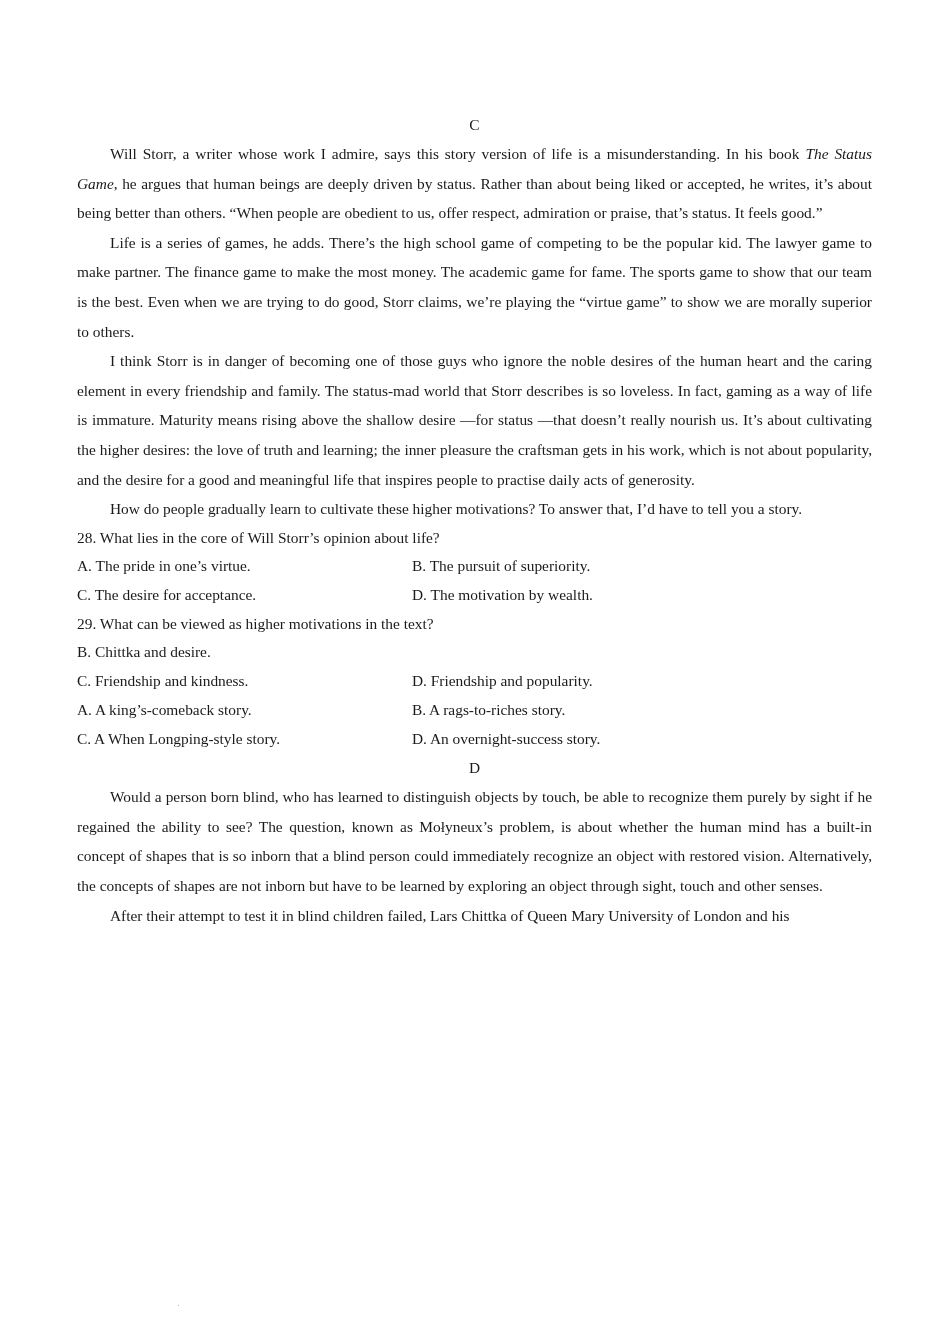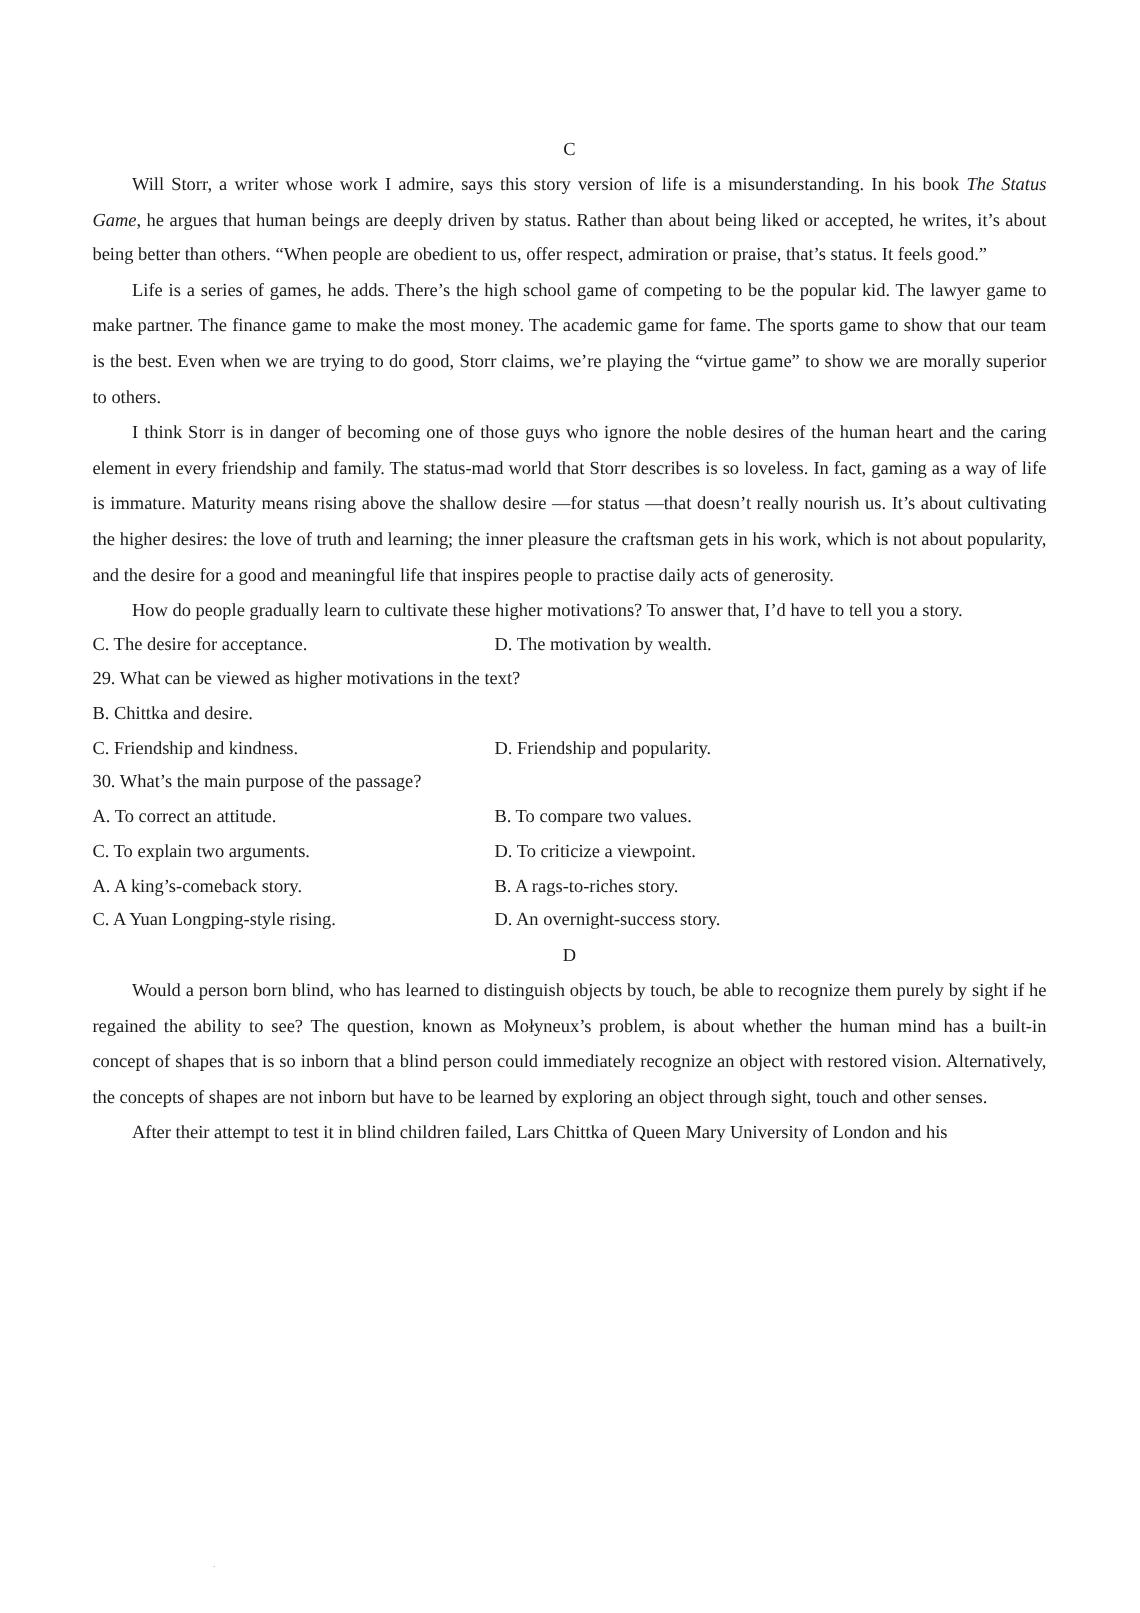--- a/index.html
+++ b/index.html
@@ -23,56 +23,50 @@
 
 <div class="page">
   <div class="section-head">C</div>
 
   <p class="para"><span>Will Storr, a writer whose work I admire, says this story version of life is a misunderstanding. In his book </span><i>The Status Game</i><span>, he argues that human beings are deeply driven by status. Rather than about being liked or accepted, he writes, it’s about being better than others. “When people are obedient to us, offer respect, admiration or praise, that’s status. It feels good.”</span></p>
   <p class="para">Life is a series of games, he adds. There’s the high school game of competing to be the popular kid. The lawyer game to make partner. The finance game to make the most money. The academic game for fame. The sports game to show that our team is the best. Even when we are trying to do good, Storr claims, we’re playing the “virtue game” to show we are morally superior to others.</p>
   <p class="para">I think Storr is in danger of becoming one of those guys who ignore the noble desires of the human heart and the caring element in every friendship and family. The status-mad world that Storr describes is so loveless. In fact, gaming as a way of life is immature. Maturity means rising above the shallow desire —for status —that doesn’t really nourish us. It’s about cultivating the higher desires: the love of truth and learning; the inner pleasure the craftsman gets in his work, which is not about popularity, and the desire for a good and meaningful life that inspires people to practise daily acts of generosity.</p>
   <p class="para">How do people gradually learn to cultivate these higher motivations? To answer that, I’d have to tell you a story.</p>
 
   <div>
+    <div class="question">28. What lies in the core of Will Storr’s opinion about life?</div>
+    <div class="opts">
+        <span class="opt left">A. The pride in one’s virtue.</span>
+        <span class="opt">B. The pursuit of superiority.</span>
+      </div>
     <div class="opts">
         <span class="opt left">C. The desire for acceptance.</span>
         <span class="opt">D. The motivation by wealth.</span>
       </div>
   </div>
 
   <div>
     <div class="question">29. What can be viewed as higher motivations in the text?</div>
     <div class="opts">
         <span class="opt">B. Chittka and desire.</span>
       </div>
     <div class="opts">
         <span class="opt left">C. Friendship and kindness.</span>
         <span class="opt">D. Friendship and popularity.</span>
       </div>
   </div>
 
-  <div>
-    <div class="question">30. What’s the main purpose of the passage?</div>
-    <div class="opts">
-        <span class="opt left">A. To correct an attitude.</span>
-        <span class="opt">B. To compare two values.</span>
-      </div>
-    <div class="opts">
-        <span class="opt left">C. To explain two arguments.</span>
-        <span class="opt">D. To criticize a viewpoint.</span>
-      </div>
-  </div>
 
   <div>
     <div class="opts">
         <span class="opt left">A. A king’s-comeback story.</span>
         <span class="opt">B. A rags-to-riches story.</span>
       </div>
     <div class="opts">
-        <span class="opt left">C. A Yuan Longping-style rising.</span>
+        <span class="opt left">C. A When Longping-style story.</span>
         <span class="opt">D. An overnight-success story.</span>
       </div>
   </div>
 
   <div class="section-head">D</div>
   <p class="para">Would a person born blind, who has learned to distinguish objects by touch, be able to recognize them purely by sight if he regained the ability to see? The question, known as Mołyneux’s problem, is about whether the human mind has a built-in concept of shapes that is so inborn that a blind person could immediately recognize an object with restored vision. Alternatively, the concepts of shapes are not inborn but have to be learned by exploring an object through sight, touch and other senses.</p>
   <p class="para">After their attempt to test it in blind children failed, Lars Chittka of Queen Mary University of London and his</p>
 </div>
 
 <div class="dot"></div>

